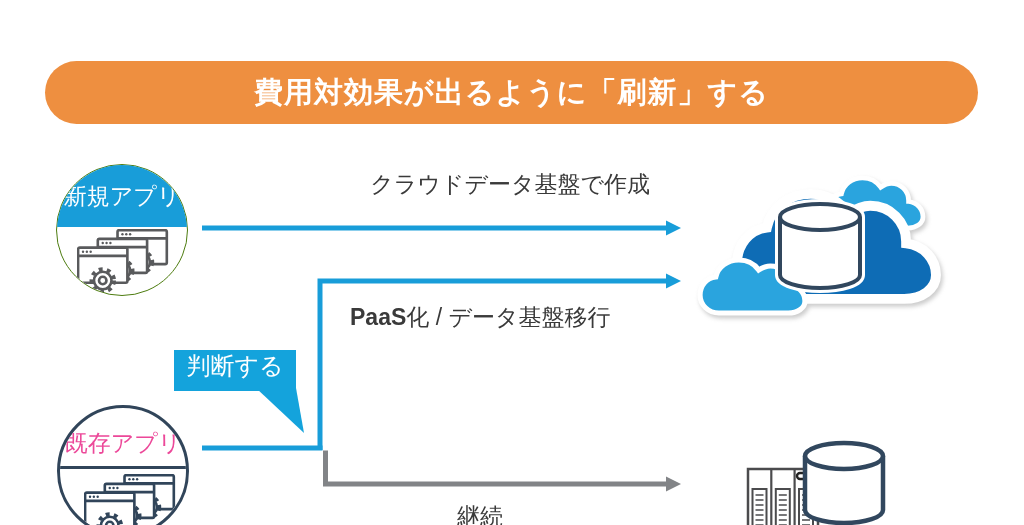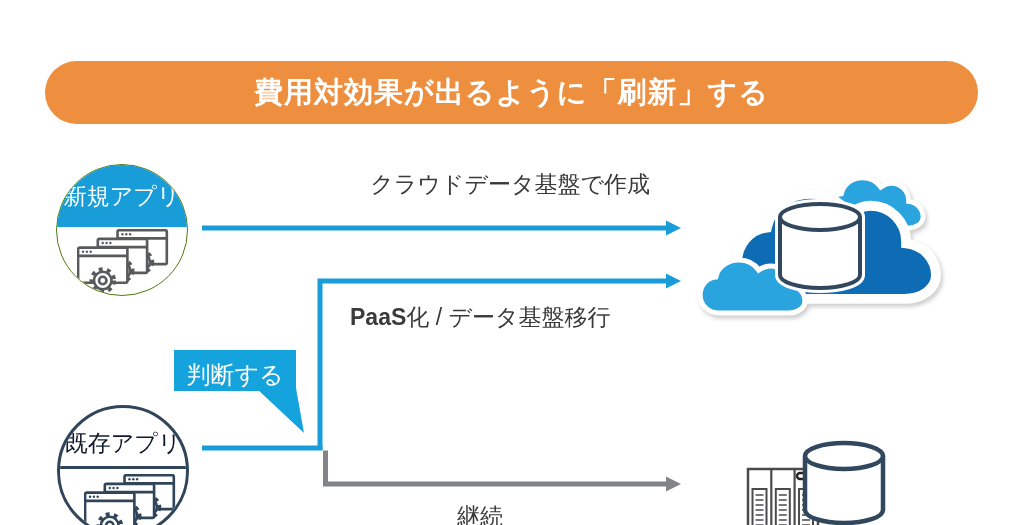--- a/index.html
+++ b/index.html
@@ -17,36 +17,36 @@
 
   
   .node-circle{position:absolute;width:132px;height:132px;border-radius:50%;background:#fff;
                overflow:hidden;box-sizing:border-box;}
   .node-new{left:56px;top:128px;border:1px solid #4d7c0f;}
   .node-existing{left:57px;top:369px;border:3px solid #31455A;}
   .node-new .half{position:absolute;left:0;top:0;right:0;height:62px;background:#189DD9;
                   display:flex;align-items:center;justify-content:center;}
   .node-new .half .node-label{color:#ffffff;font-size:23px;}
   .node-existing .node-label{position:absolute;left:0;right:0;top:20px;text-align:center;
-                             color:#0f172a;font-size:23px;}
+                             color:#ec4899;font-size:23px;}
   .node-existing .divider{position:absolute;left:-6px;right:-6px;top:58px;height:3px;background:#31455A;}
   .node-icon{position:absolute;left:20px;top:64px;width:92px;height:68px;}
   .icon-gray{color:#595A5C;}
   .icon-navy{color:#31455A;}
 
   
   .flow-label{position:absolute;color:#3A3A3A;font-size:23px;}
   .label-create{left:330px;top:133px;width:320px;text-align:right;}
   .label-paas{left:350px;top:266px;}
   .label-paas .b{font-weight:700;}
   .label-continue{left:330px;top:465px;width:300px;text-align:center;}
 
   
   .callout{position:absolute;left:174px;top:314px;width:122px;height:41px;background:#14A3DC;
-           display:flex;align-items:flex-end;justify-content:center;}
+           display:flex;align-items:flex-start;justify-content:center;}
   .callout span{color:#ffffff;font-size:24px;}
 </style>
 </head>
 <body>
 
 <div class="stage">
 
   <svg class="layer" width="1024" height="525" viewBox="0 0 1024 525">
     <defs>
 

